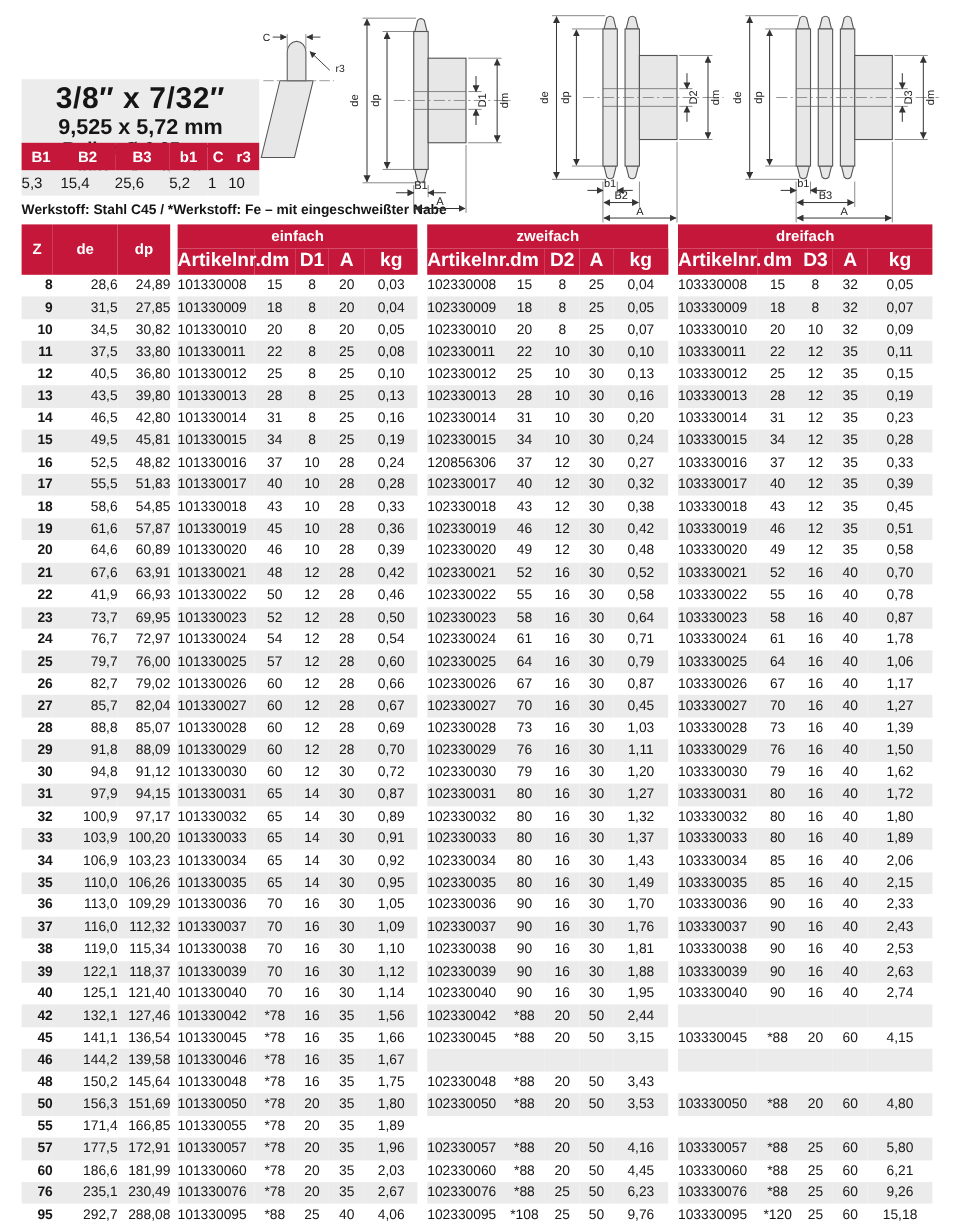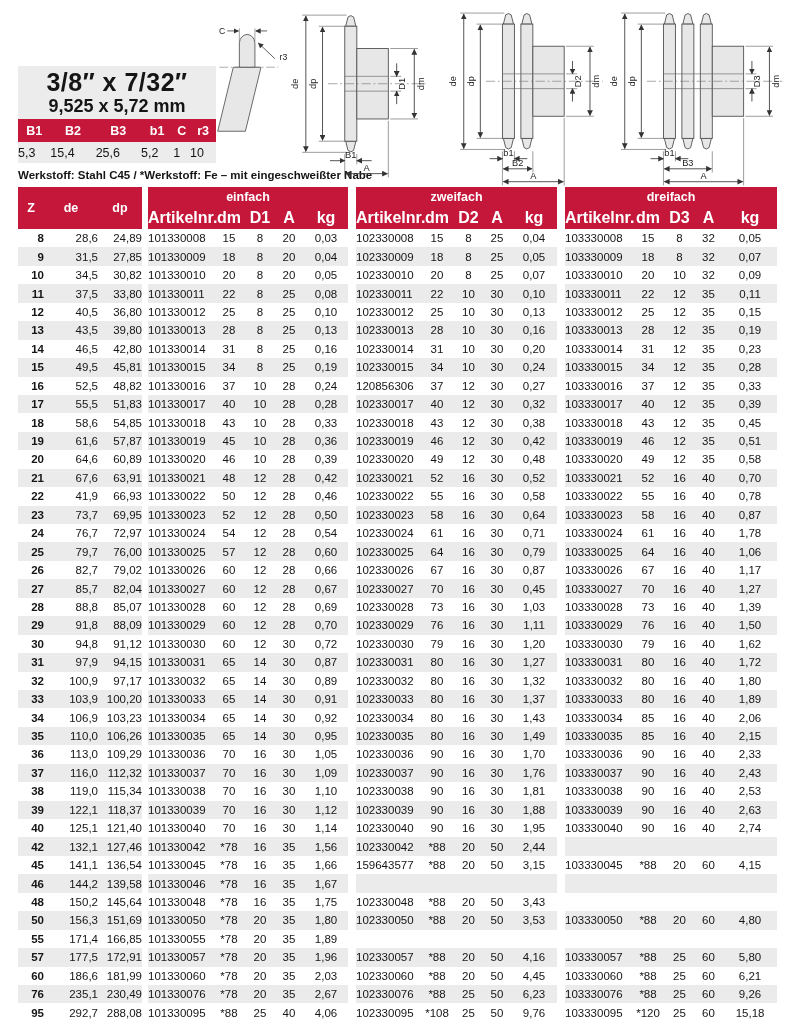--- a/index.html
+++ b/index.html
@@ -1073,21 +1073,21 @@
         <td class="z">45</td>
         <td class="r de">141,1</td>
         <td class="r dp">136,54</td>
         <td class="gut"></td>
         <td class="art">101330045</td>
         <td class="c">*78</td>
         <td class="c">16</td>
         <td class="c">35</td>
         <td class="kgc">1,66</td>
         <td class="gut"></td>
-        <td class="art">159643577</td>
+        <td class="art">102330045</td>
         <td class="c">*88</td>
         <td class="c">20</td>
         <td class="c">50</td>
         <td class="kgc">3,15</td>
         <td class="gut"></td>
         <td class="art">103330045</td>
         <td class="c">*88</td>
         <td class="c">20</td>
         <td class="c">60</td>
         <td class="kgc">4,15</td>

